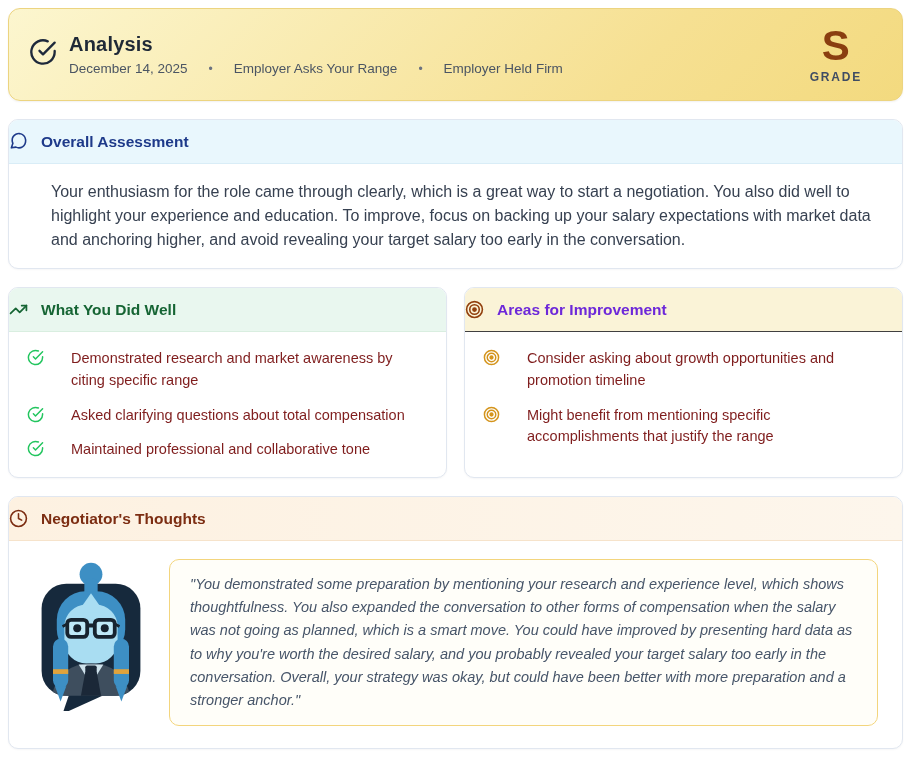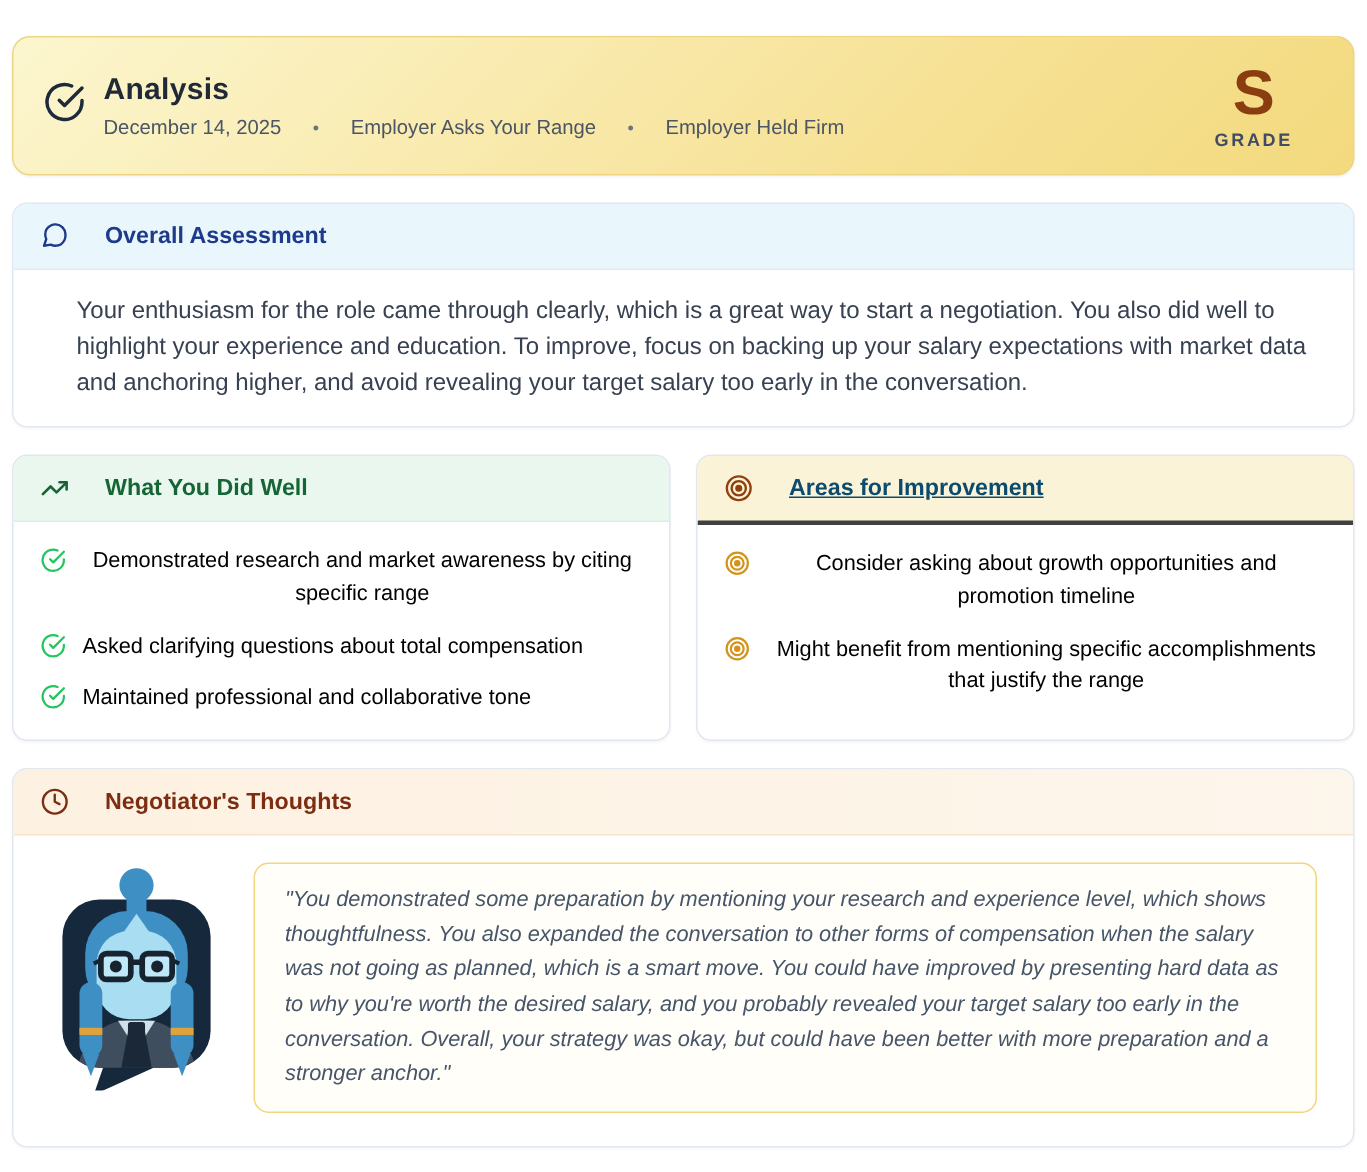--- a/index.html
+++ b/index.html
@@ -13,56 +13,55 @@
   .stack { display: flex; flex-direction: column; gap: 18px; }
 
   
   .header-card {
     background: linear-gradient(135deg, #fcf6cf 0%, #f6e092 70%, #f3da7f 100%);
     border: 1px solid #ecd480;
     border-radius: 12px;
     padding: 16px 26px 16px 20px;
     display: flex; align-items: center; justify-content: space-between;
     box-shadow: 0 1px 2px rgba(15,23,42,.06);
-    margin-top: 16px;
   }
   .header-left { display: flex; align-items: flex-start; gap: 12px; }
   .header-left .big-icon { margin-top: 5px; }
   .h-title { font-size: 20px; font-weight: bold; color: #1f2937; letter-spacing: .2px; }
   .h-sub { margin-top: 5px; font-size: 13.5px; color: #4b5563; display: flex; align-items: center; gap: 21px; }
   .h-sub .dot { font-size: 12px; color: #6b7280; }
   .grade-wrap { text-align: center; padding-right: 14px; }
   .grade-letter { font-size: 42px; font-weight: bold; color: #8a3e10; line-height: 1; }
   .grade-label { margin-top: 3px; font-size: 12px; font-weight: bold; letter-spacing: 1.8px; color: #3f4c63; }
 
   
   .card {
     background: #fff;
     border: 1px solid #e1e7f0;
     border-radius: 10px;
     overflow: hidden;
     box-shadow: 0 1px 2px rgba(15,23,42,.04);
   }
   .card-head {
-    display: flex; align-items: center; gap: 24px;
-    padding: 12px 18px;
+    display: flex; align-items: center; gap: 13px;
+    padding: 12px 0;
     font-weight: bold; font-size: 15.5px;
   }
   .head-blue  { background: #e9f7fd; color: #1e3a8a; border-bottom: 1px solid #d9edf7; }
   .head-green { background: #e9f7ef; color: #166534; border-bottom: 1px solid #d9eee0; }
-  .head-gold  { background: #faf3d7; color: #0c4a6e; border-bottom: 3px solid #404040; text-decoration: underline; }
+  .head-gold  { background: #faf3d7; color: #6d28d9; border-bottom: 1px solid #404040; }
   .head-rust  { background: linear-gradient(90deg, #fdf1e1, #fdf6ec); color: #7c2d12; border-bottom: 1px solid #f6e3cb; }
 
   .card-body { padding: 16px 22px; }
   .overall-text { font-size: 16px; line-height: 1.5; color: #374151; margin-left: 20px; }
 
   
   .cols { display: grid; grid-template-columns: 1fr 1fr; gap: 17px; }
   .feature-list { list-style: none; margin: 0; padding: 16px 18px; display: flex; flex-direction: column; gap: 13px; }
-  .feature-item { display: flex; gap: 11px; font-size: 14.5px; line-height: 1.5; color: #000000; text-align: center; }
+  .feature-item { display: flex; gap: 27px; font-size: 14.5px; line-height: 1.5; color: #7f1d1d; }
   .fi-icon { flex: 0 0 auto; margin-top: 1px; }
 
   
   .neg-body { display: flex; align-items: flex-start; gap: 22px; padding: 18px 24px 22px 26px; }
   .avatar-wrap { flex: 0 0 auto; }
   .quote-box {
     flex: 1;
     border: 1px solid #f3d57d;
     background: #fffef9;
     border-radius: 10px;

